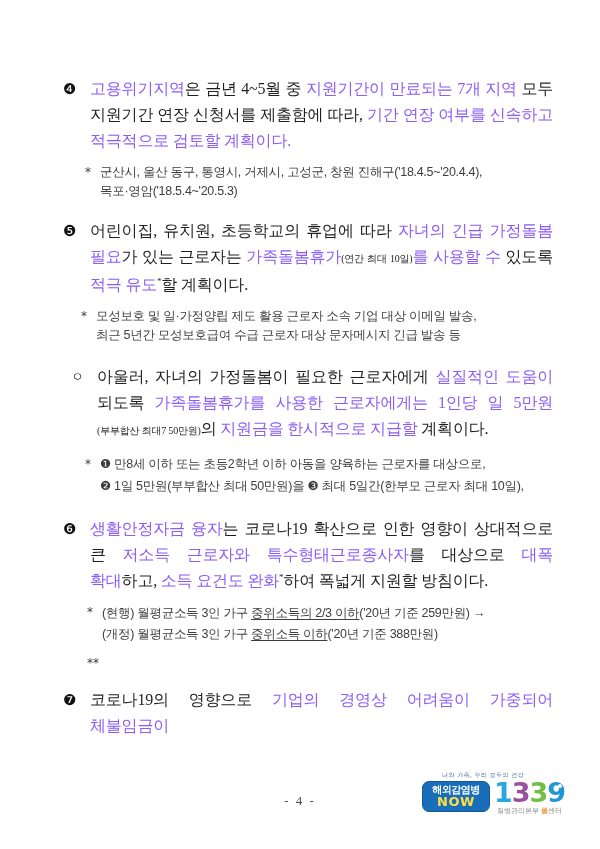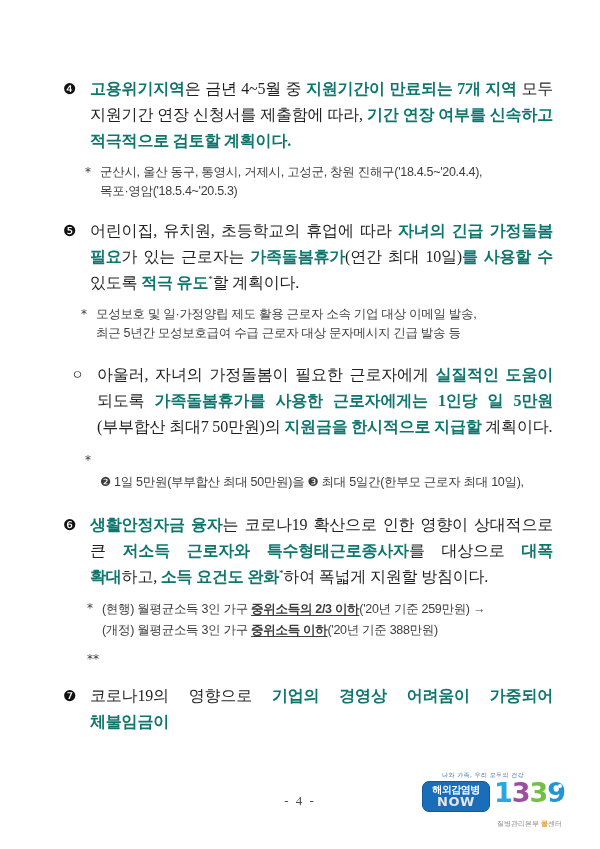--- a/index.html
+++ b/index.html
@@ -37,23 +37,23 @@
   .fn-block .marker{width:15px;font-size:12px;line-height:19px;color:#3d3d3d;}
   .fn-block .runs{flex:1;letter-spacing:-0.3px;word-break:keep-all;}
   .fn-wide .marker{width:22px;}
   .fn4{margin-left:22px;margin-bottom:17px;}
   .fn5{margin-left:18px;margin-bottom:19px;}
   .fn5b{margin-left:22px;line-height:22px;margin-bottom:19px;}
   .fn5b .marker{line-height:22px;}
   .fn6a{margin-left:24px;line-height:21px;margin-bottom:9px;}
   .fn6b{margin-left:24px;line-height:21px;margin-bottom:12px;}
   .item7{margin-bottom:0;}
-  .b{font-weight:700;color:#0f766e;}
-  .sm{font-size:16px;}
-  .u{text-decoration:underline;text-underline-offset:2px;font-weight:bold;}
+  .b{font-weight:400;color:#8b5cf6;}
+  .sm{font-size:10px;}
+  .u{text-decoration:underline;text-underline-offset:2px;}
   sup{font-size:9px;line-height:0;vertical-align:super;}
 
   
   .page-num{
     position:absolute;left:0;right:0;top:793px;
     text-align:center;
     font-size:13px;letter-spacing:2px;color:#4a4a4a;
     font-family:"Liberation Serif",serif;
   }
   .footer-logo{
@@ -68,34 +68,34 @@
   .logo-row{display:flex;align-items:flex-start;justify-content:center;gap:4px;}
   .logo-badge{
     flex:none;width:66px;
     background:#1a6db8;
     border:1px solid #12599c;
     border-radius:7px;
     padding:2px 0 3px 0;
     margin-left:21px;
   }
   .badge-top{font-size:10px;font-weight:700;color:#ffffff;letter-spacing:-0.5px;line-height:11px;}
-  .badge-bottom{font-size:13px;font-weight:700;color:#e5e5e5;line-height:13px;letter-spacing:0.5px;}
+  .badge-bottom{font-size:13px;font-weight:700;color:#fde047;line-height:13px;letter-spacing:0.5px;}
   .logo-right{flex:none;}
   .logo-digits{display:flex;justify-content:center;line-height:24px;}
   .logo-digits span{
     font-size:27px;font-weight:700;letter-spacing:-1px;
     position:relative;
   }
   .logo-digits span:last-child::after{
     content:"";
     position:absolute;top:3px;right:3px;
     width:4px;height:4px;border-radius:50%;
     background:#ffffff;
   }
-  .logo-caption{font-size:7px;color:#8a8a8a;margin-top:14px;white-space:nowrap;}
+  .logo-caption{font-size:7px;color:#8a8a8a;margin-top:1px;white-space:nowrap;}
   .logo-caption .hl{color:#e8a33d;font-weight:700;}
 </style>
 </head>
 <body>
 
 <div class="page">
   <div class="content">
 
     <div class="block body-block">
       <span class="marker">❹</span>
@@ -117,21 +117,21 @@
       <div class="runs"><span>모성보호 및 일·가정양립 제도 활용 근로자 소속 기업 대상 이메일 발송,</span><br><span>최근 5년간 모성보호급여 수급 근로자 대상 문자메시지 긴급 발송 등</span></div>
     </div>
 
     <div class="block body-block sub-block">
       <span class="marker">ㅇ</span>
       <div class="runs"><span>아울러, 자녀의 가정돌봄이 필요한 근로자에게 </span><span class="b">실질적인 도움이</span><span> 되도록 </span><span class="b">가족돌봄휴가를 사용한 근로자에게는 1인당 일 5만원</span><span class="sm">(부부합산 최대7 50만원)</span><span>의 </span><span class="b">지원금을 한시적으로 지급할</span><span> 계획이다.</span></div>
     </div>
 
     <div class="block fn-block fn5b">
       <span class="marker">*</span>
-      <div class="runs"><br><span>❷ 1일 5만원(부부합산 최대 50만원)을 ❸ 최대 5일간(한부모 근로자 최대 10일),</span><br></div>
+      <div class="runs"><span>❶ 만8세 이하 또는 초등2학년 이하 아동을 양육하는 근로자를 대상으로,</span><br><span>❷ 1일 5만원(부부합산 최대 50만원)을 ❸ 최대 5일간(한부모 근로자 최대 10일),</span><br></div>
     </div>
 
     <div class="block body-block">
       <span class="marker">❻</span>
       <div class="runs"><span class="b">생활안정자금 융자</span><span>는 코로나19 확산으로 인한 영향이 상대적으로 큰 </span><span class="b">저소득 근로자와 특수형태근로종사자</span><span>를 대상으로 </span><span class="b">대폭 확대</span><span>하고, </span><span class="b">소득 요건도 완화</span><sup>*</sup><span>하여 폭넓게 지원할 방침이다.</span></div>
     </div>
 
     <div class="block fn-block fn6a">
       <span class="marker">*</span>
       <div class="runs"><span>(현행) 월평균소득 3인 가구 </span><span class="u">중위소득의 2/3 이하</span><span>('20년 기준 259만원) →</span><br><span>(개정) 월평균소득 3인 가구 </span><span class="u">중위소득 이하</span><span>('20년 기준 388만원)</span></div>

